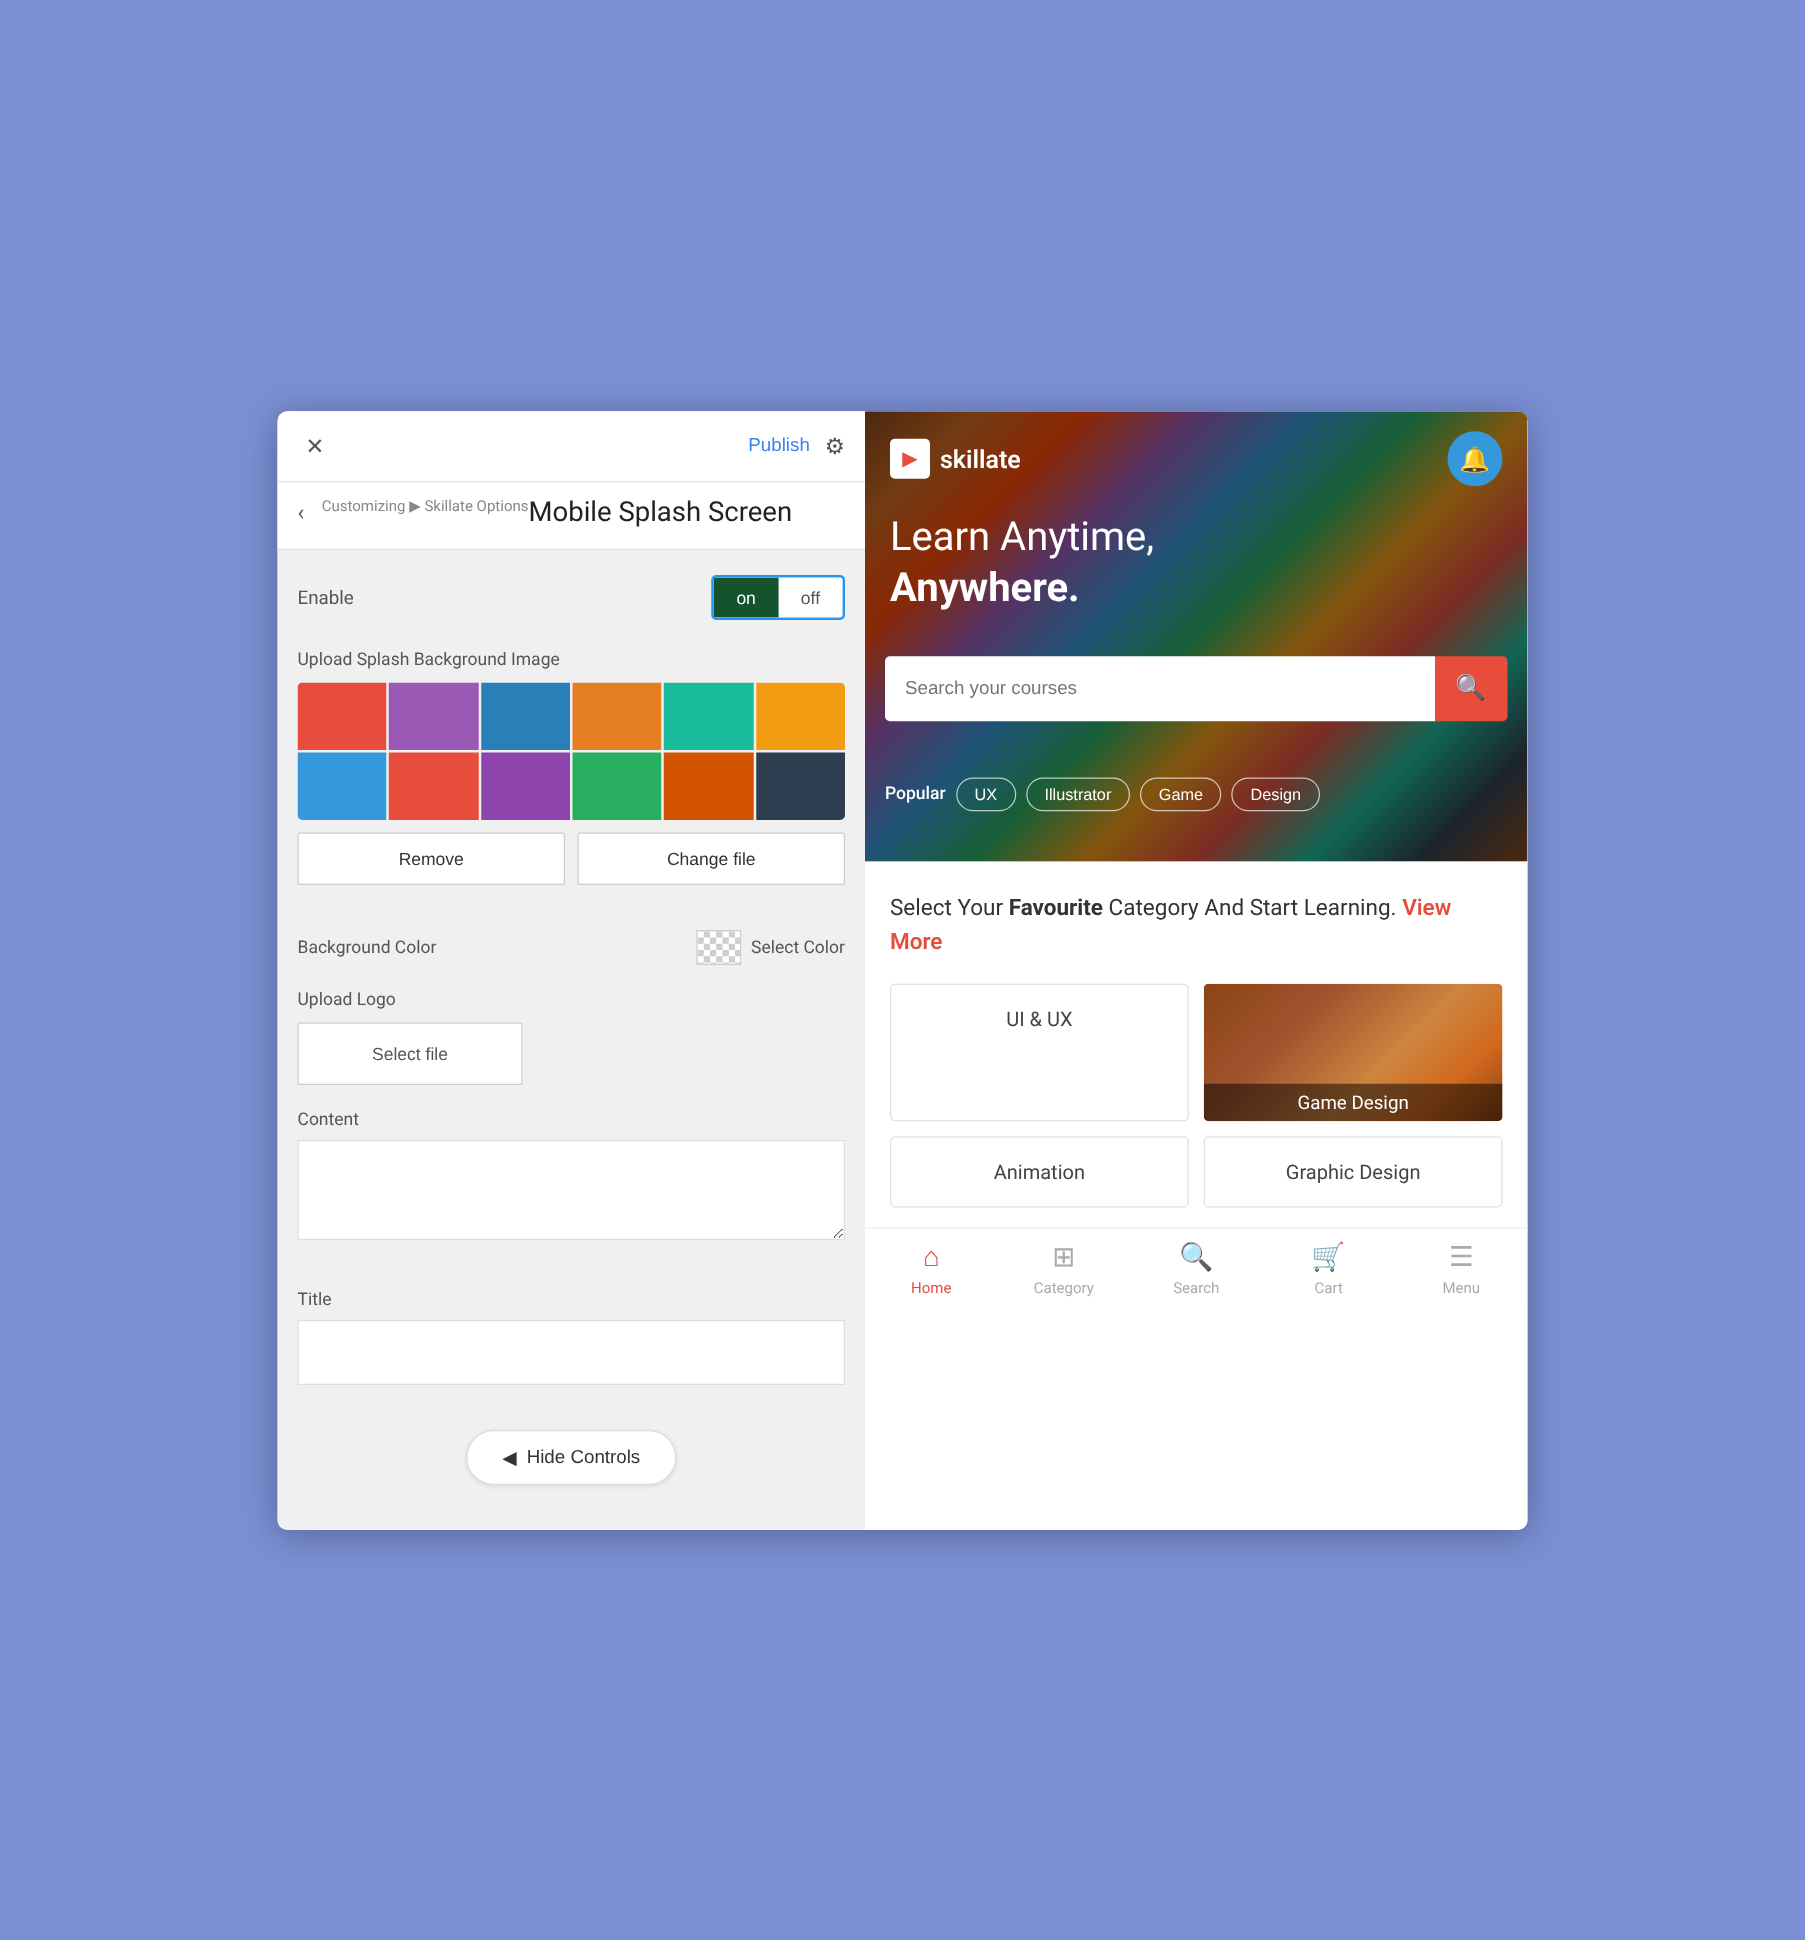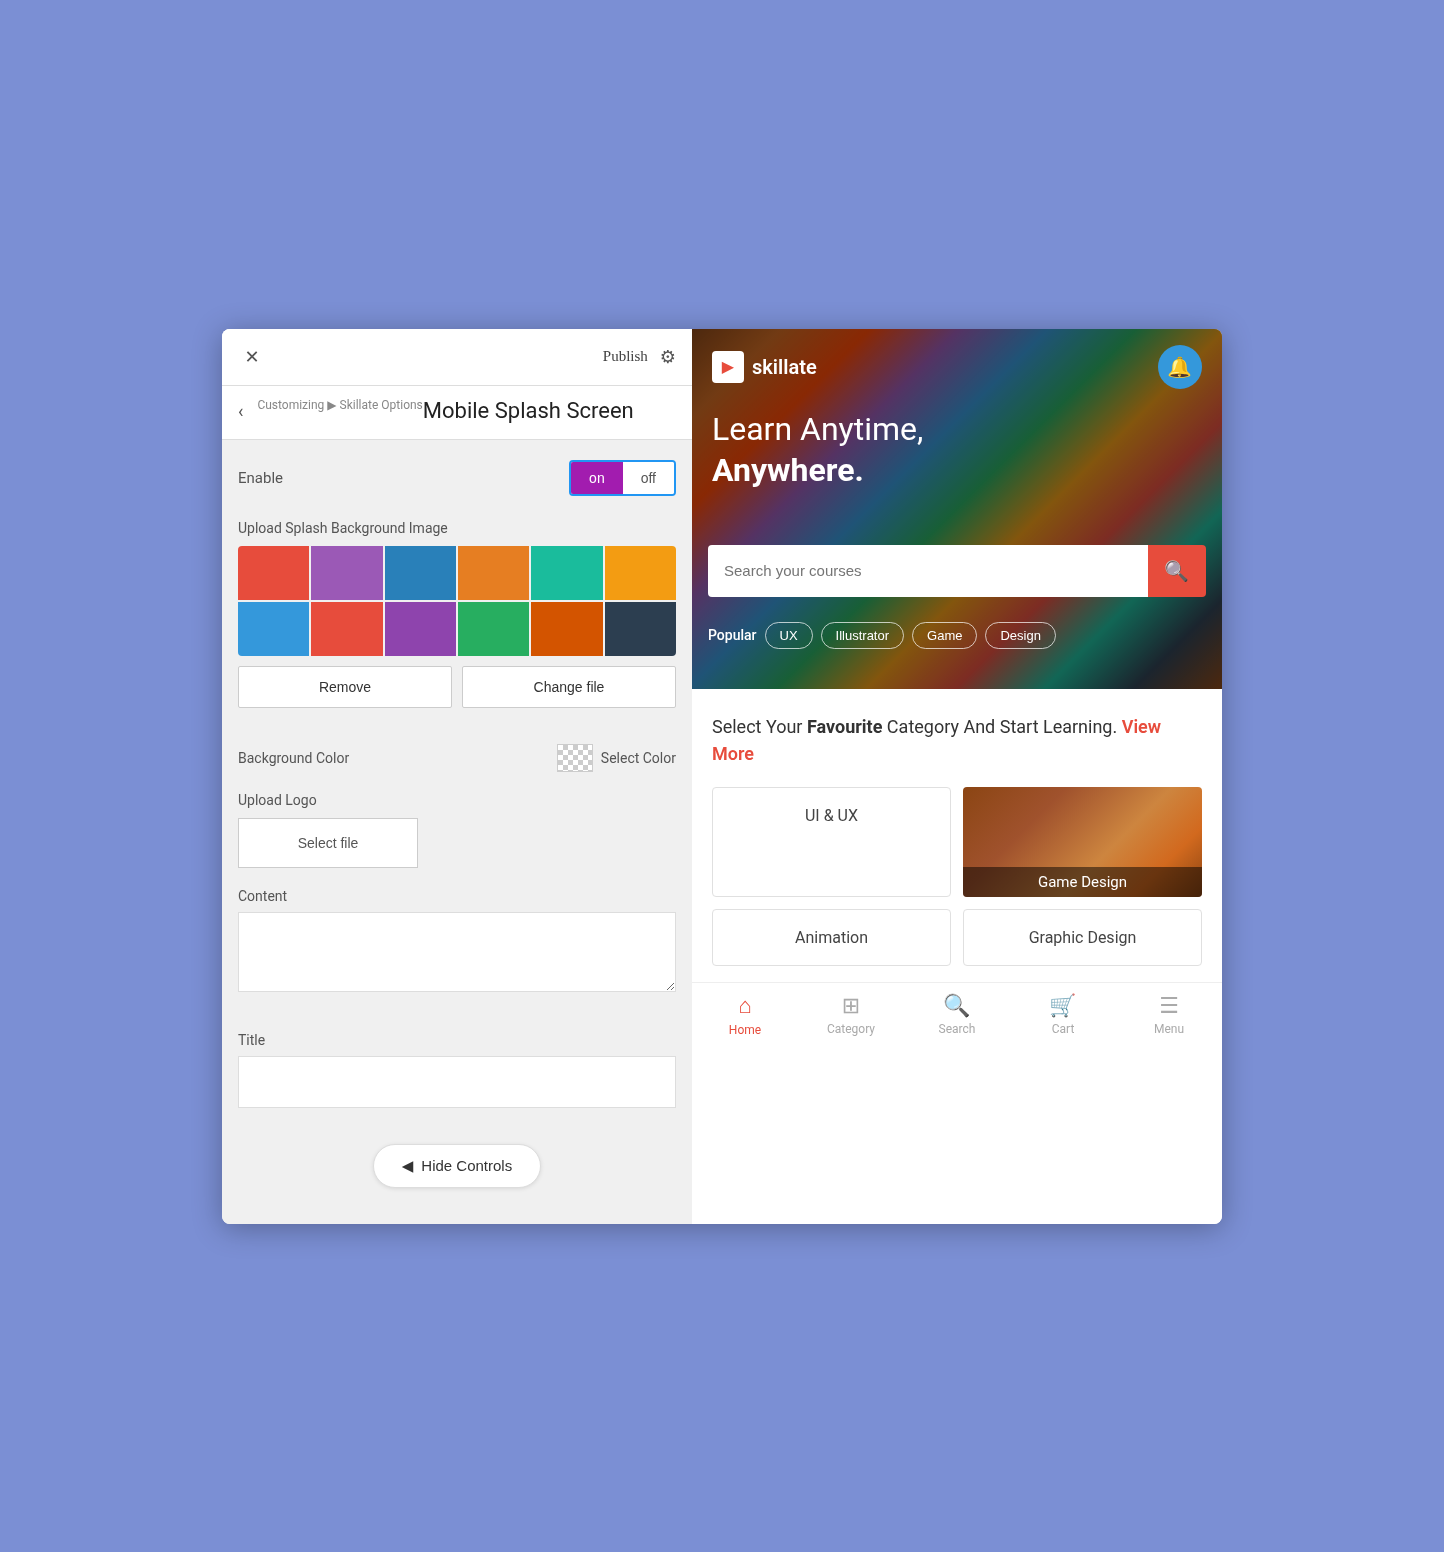--- a/index.html
+++ b/index.html
@@ -52,25 +52,24 @@
       justify-content: center;
       font-size: 18px;
       cursor: pointer;
       color: #555;
       background: none;
       border: none;
     }
     .publish-btn {
       font-size: 15px;
       font-weight: 500;
-      color: #404040;
+      color: #3b82f6;
       background: none;
       border: none;
       cursor: pointer;
-      font-family: Liberation Serif, serif;
     }
     .gear-icon {
       font-size: 18px;
       color: #555;
       cursor: pointer;
     }
 
     
     .breadcrumb-area {
       display: flex;
@@ -126,21 +125,21 @@
     }
     .toggle-btn {
       padding: 8px 18px;
       font-size: 14px;
       cursor: pointer;
       border: none;
       background: white;
       color: #555;
     }
     .toggle-btn.active {
-      background: #a21caf;
+      background: #14532d;
       color: white;
     }
 
     
     .section-label {
       font-size: 14px;
       color: #555;
       margin-bottom: 10px;
     }
     .file-buttons {
@@ -342,21 +341,21 @@
       color: white;
       font-weight: 400;
       line-height: 1.3;
     }
     .hero-title strong {
       font-weight: 700;
     }
 
     .search-bar {
       position: absolute;
-      bottom: 92px;
+      bottom: 112px;
       left: 16px;
       right: 16px;
       z-index: 5;
       display: flex;
       gap: 0;
     }
     .search-input {
       flex: 1;
       height: 52px;
       padding: 0 16px;

